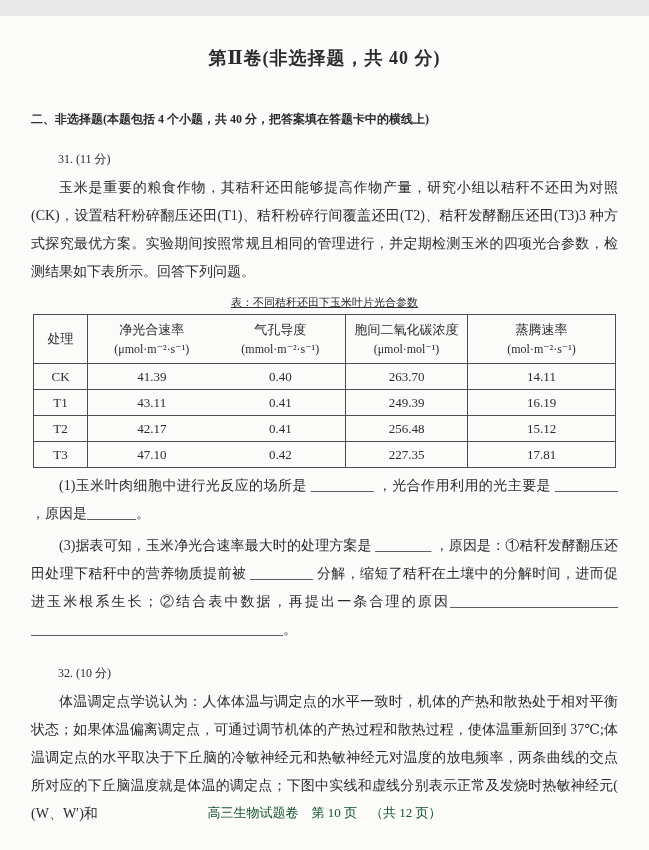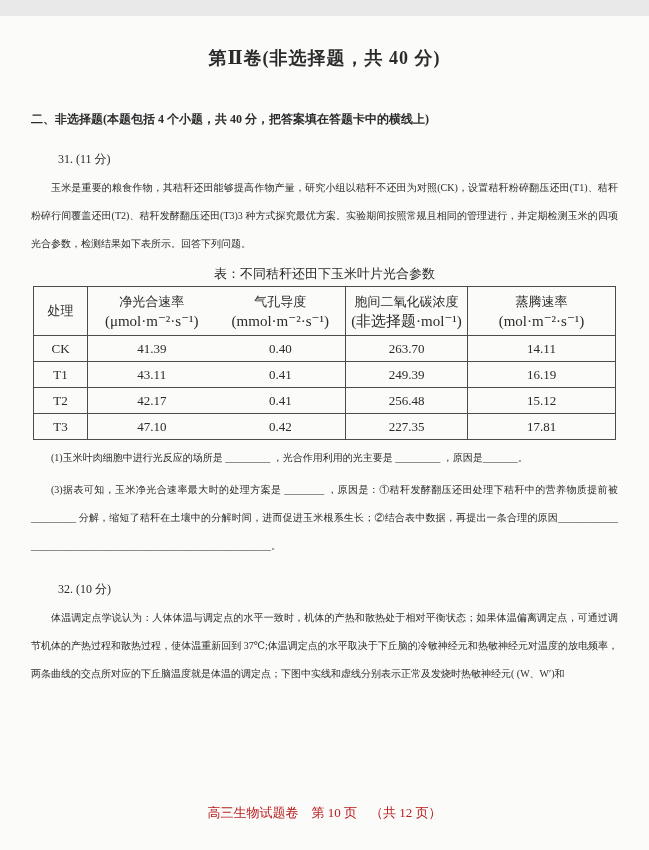--- a/index.html
+++ b/index.html
@@ -27,31 +27,32 @@
     margin-top:38px;
     line-height:22px;
   }
   .q-label{
     font-size:12px;
     margin-top:18px;
     padding-left:27px;
     line-height:22px;
   }
   .para{
-    font-size:10px;
+    font-size:14px;
     line-height:28px;
     text-align:justify;
     margin:4px 0 0 0;
   }
   .indent{text-indent:2em;}
   .table-caption{
     text-align:center;
-    font-size:13px;
+    font-size:11px;
     margin-top:6px;
     line-height:20px;
+    text-decoration:underline;
   }
   table.ptable{
     border-collapse:collapse;
     table-layout:fixed;
     width:582px;
     margin:2px auto 0 auto;
     font-size:13px;
   }
   .ptable th,.ptable td{
     border:1px solid #4c4c4c;
@@ -59,33 +60,33 @@
     vertical-align:middle;
     padding:0 2px;
     font-weight:normal;
     overflow:hidden;
   }
   .ptable thead th{height:48px;}
   .ptable tbody td{height:25px;}
   .ptable .c1{border-right:none;}
   .ptable .c2{border-left:none;}
   .ptable .tname{display:block;line-height:20px;}
-  .ptable .tunit{display:block;line-height:18px;font-size:15px;}
+  .ptable .tunit{display:block;line-height:18px;font-size:12px;}
   col.w0{width:54px;}
   col.w1{width:128px;}
   col.w2{width:130px;}
   col.w3{width:122px;}
   col.w4{width:148px;}
   .footer{
     position:absolute;
     left:0;right:0;
     bottom:36px;
     text-align:center;
     font-size:13px;
-    color:#b91c1c;
+    color:#14532d;
   }
 </style>
 </head>
 <body>
 
 <div class="page">
 
   <div class="title">第Ⅱ卷(非选择题，共 40 分)</div>
 
   <div class="section-heading">二、非选择题(本题包括 4 个小题，共 40 分，把答案填在答题卡中的横线上)</div>
@@ -112,21 +113,21 @@
         <th class="c1">
             <span class="tname">净光合速率</span>
             <span class="tunit">(μmol·m⁻²·s⁻¹)</span>
           </th>
         <th class="c2">
             <span class="tname">气孔导度</span>
             <span class="tunit">(mmol·m⁻²·s⁻¹)</span>
           </th>
         <th class="c3">
             <span class="tname">胞间二氧化碳浓度</span>
-            <span class="tunit">(非选择题·mol⁻¹)</span>
+            <span class="tunit">(μmol·mol⁻¹)</span>
           </th>
         <th class="c4">
             <span class="tname">蒸腾速率</span>
             <span class="tunit">(mol·m⁻²·s⁻¹)</span>
           </th>
       </tr>
     </thead>
     <tbody>
       <tr>
         <td class="c0">CK</td>

